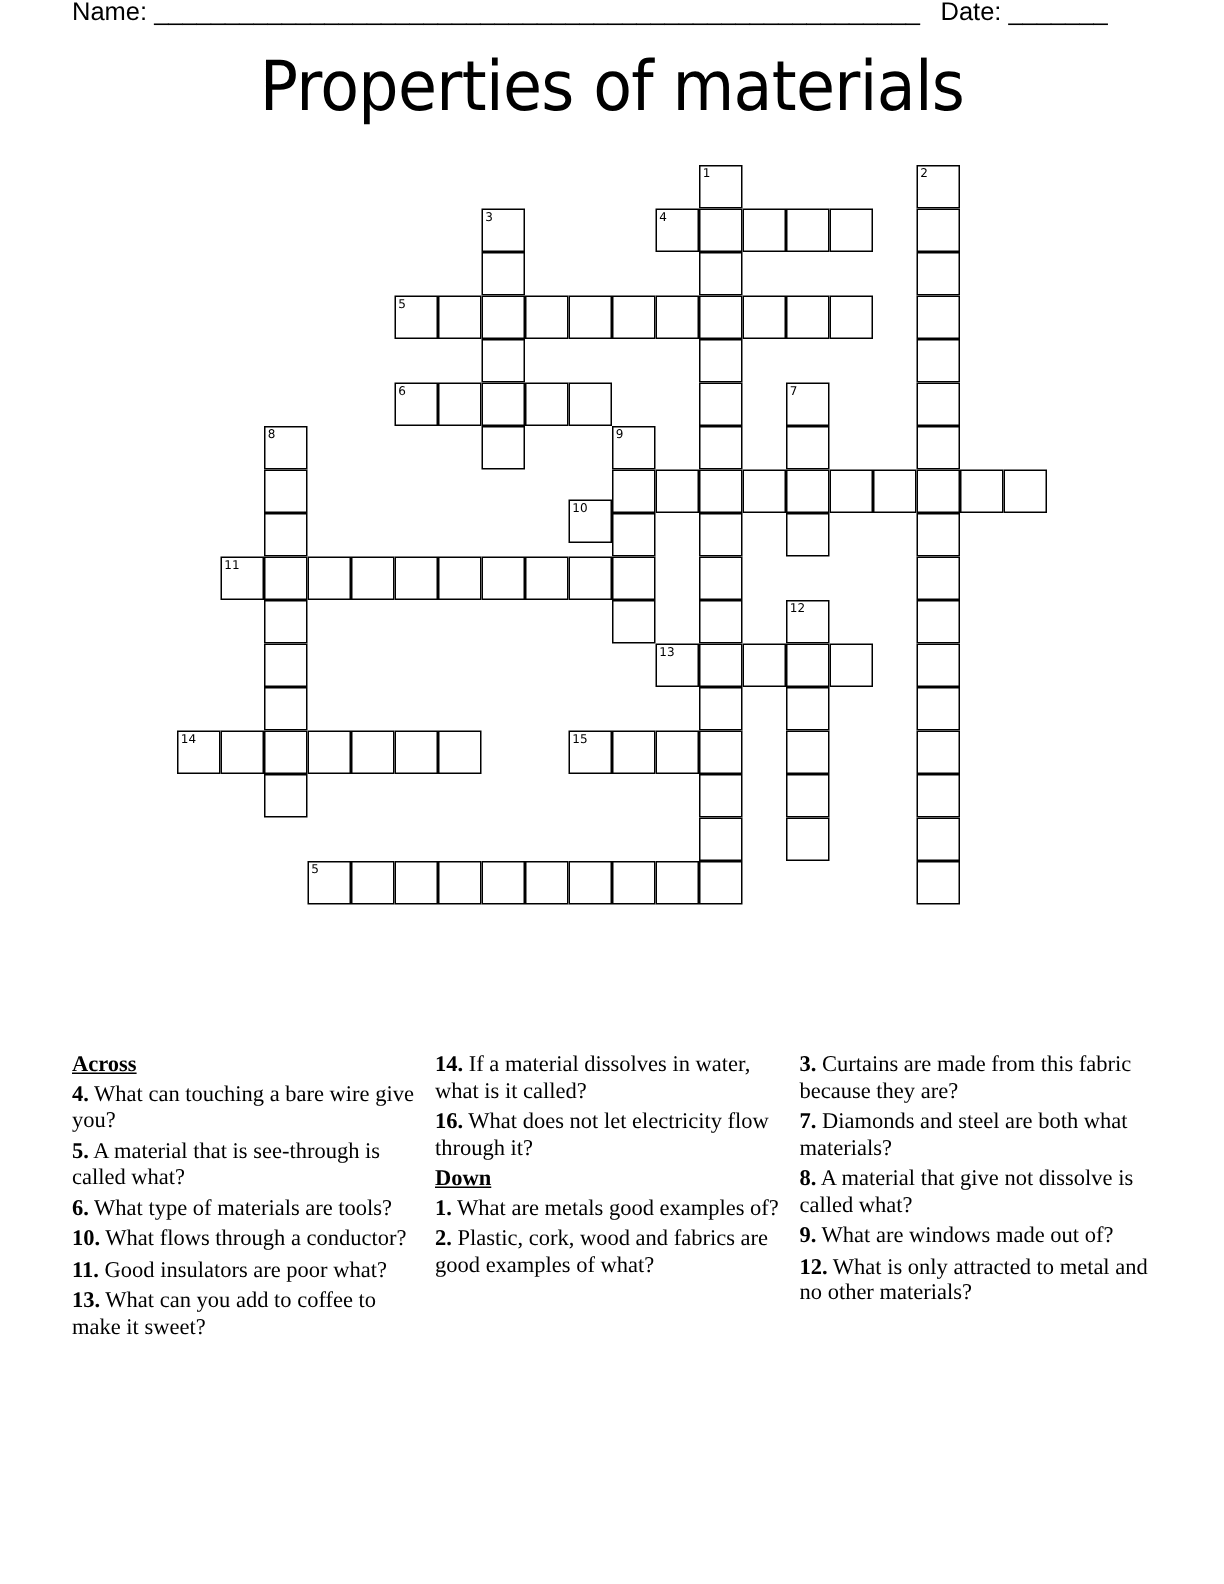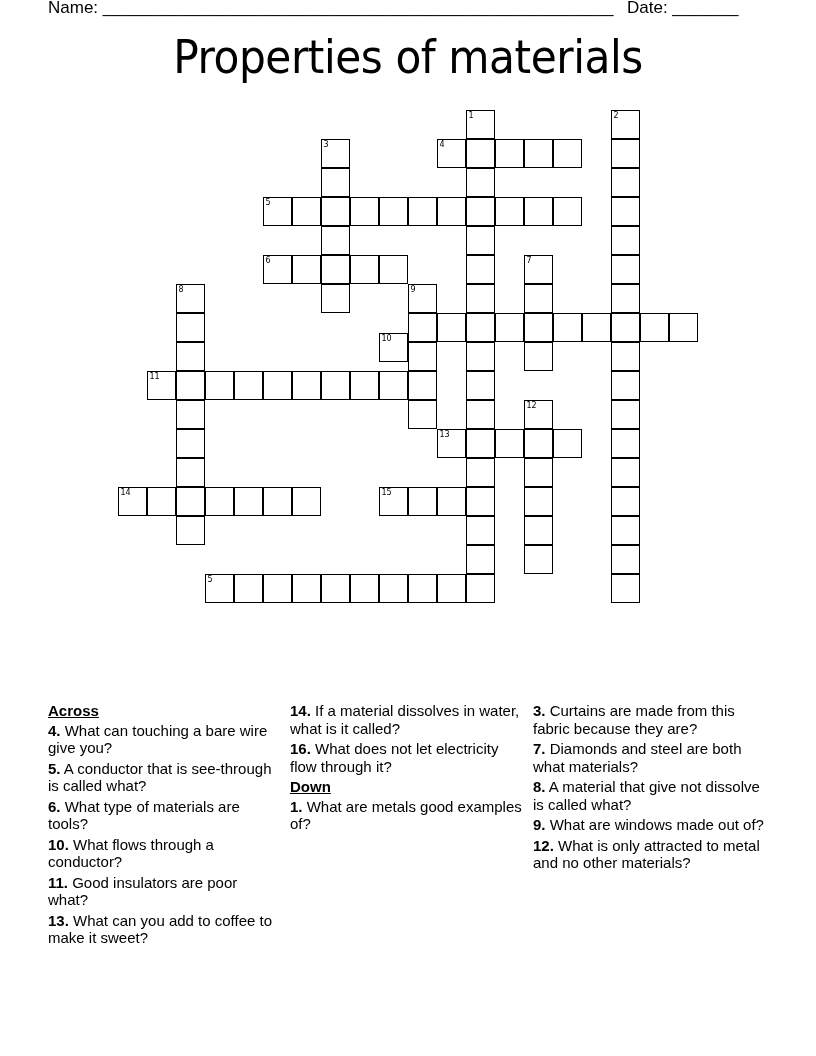--- a/index.html
+++ b/index.html
@@ -19,21 +19,21 @@
   .cell {
     position: absolute; width: 29px; height: 29px; box-sizing: border-box;
     border: 1.5px solid #000; background: #fff;
   }
   .cell .num {
     position: absolute; top: 1px; left: 2px;
     font-family: "DejaVu Sans", sans-serif; font-size: 8px; line-height: 8px; color: #000;
   }
   .clues {
     position: absolute; top: 702px;
-    font-family: Liberation Sans, sans-serif; font-size: 15px; line-height: 17.5px; color: #000;
+    font-family: Liberation Serif, serif; font-size: 15px; line-height: 17.5px; color: #000;
   }
   .clues .heading { font-weight: bold; text-decoration: underline; margin-bottom: 2px; }
   .clues .clue { margin-bottom: 3px; }
   .clues .clue b { font-weight: bold; }
   .col1 { left: 48px; width: 232px; }
   .col2 { left: 290px; width: 238px; }
   .col3 { left: 533px; width: 240px; }
 </style>
 </head>
 <body>
@@ -193,32 +193,33 @@
     <div class="cell" style="left: 320.5px; top: 574px;"></div>
     <div class="cell" style="left: 349.5px; top: 574px;"></div>
     <div class="cell" style="left: 378.5px; top: 574px;"></div>
     <div class="cell" style="left: 407.5px; top: 574px;"></div>
     <div class="cell" style="left: 436.5px; top: 574px;"></div>
   </div>
 
 <div class="clues col1">
   <div class="heading">Across</div>
   <div class="clue"><b>4.</b><span> What can touching a bare wire give you?</span></div>
-  <div class="clue"><b>5.</b><span> A conductor that is see-through is called what?</span></div>
+  <div class="clue"><b>5.</b><span> A material that is see-through is called what?</span></div>
   <div class="clue"><b>6.</b><span> What type of materials are tools?</span></div>
   <div class="clue"><b>10.</b><span> What flows through a conductor?</span></div>
   <div class="clue"><b>11.</b><span> Good insulators are poor what?</span></div>
   <div class="clue"><b>13.</b><span> What can you add to coffee to make it sweet?</span></div>
 </div>
 
 <div class="clues col2">
   <div class="clue"><b>14.</b><span> If a material dissolves in water, what is it called?</span></div>
   <div class="clue"><b>16.</b><span> What does not let electricity flow through it?</span></div>
   <div class="heading">Down</div>
   <div class="clue"><b>1.</b><span> What are metals good examples of?</span></div>
+  <div class="clue"><b>2.</b><span> Plastic, cork, wood and fabrics are good examples of what?</span></div>
 </div>
 
 <div class="clues col3">
   <div class="clue"><b>3.</b><span> Curtains are made from this fabric because they are?</span></div>
   <div class="clue"><b>7.</b><span> Diamonds and steel are both what materials?</span></div>
   <div class="clue"><b>8.</b><span> A material that give not dissolve is called what?</span></div>
   <div class="clue"><b>9.</b><span> What are windows made out of?</span></div>
   <div class="clue"><b>12.</b><span> What is only attracted to metal and no other materials?</span></div>
 </div>
 

